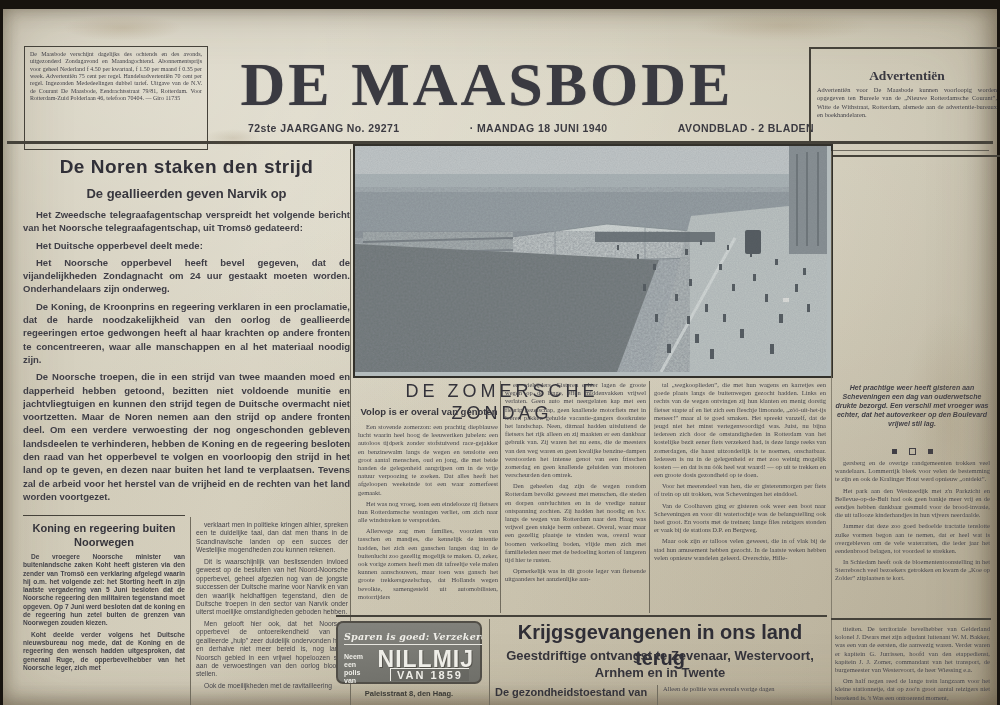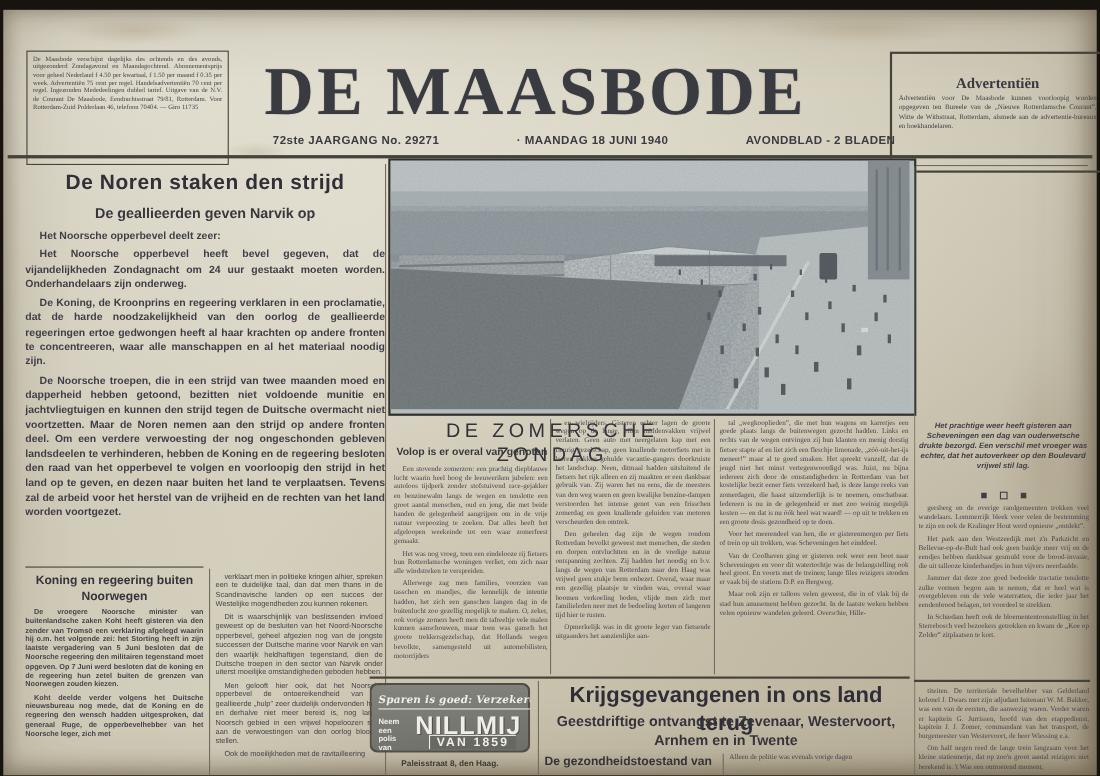--- a/index.html
+++ b/index.html
@@ -115,21 +115,22 @@
     <h3>Advertentiën</h3>
     <p>Advertentiën voor De Maasbode kunnen voorloopig worden opgegeven ten Bureele van de „Nieuwe Rotterdamsche Courant”, Witte de Withstraat, Rotterdam, alsmede aan de advertentie-bureaux en boekhandelaren.</p>
   </div>
 
   <div class="hr" style="left:4px;top:132px;width:986px;height:3px"></div>
   <div class="hr" style="left:824px;top:141px;width:162px;height:1px;opacity:.7"></div>
 
   <div class="abs" id="leadhead">De Noren staken den strijd</div>
   <div class="abs" id="leadsub">De geallieerden geven Narvik op</div>
   <div class="abs" id="leadbody">
-    <p>Het Noorsche opperbevel deelt zeer:</p>
+    <p>Het Zweedsche telegraafagentschap verspreidt het volgende bericht van het Noorsche telegraafagentschap, uit Tromsö gedateerd:</p>
+    <p>Het Duitsche opperbevel deelt mede:</p>
     <p>Het Noorsche opperbevel heeft bevel gegeven, dat de vijandelijkheden Zondagnacht om 24 uur gestaakt moeten worden. Onderhandelaars zijn onderweg.</p>
     <p>De Koning, de Kroonprins en regeering verklaren in een proclamatie, dat de harde noodzakelijkheid van den oorlog de geallieerde regeeringen ertoe gedwongen heeft al haar krachten op andere fronten te concentreeren, waar alle manschappen en al het materiaal noodig zijn.</p>
     <p>De Noorsche troepen, die in een strijd van twee maanden moed en dapperheid hebben getoond, bezitten niet voldoende munitie en jachtvliegtuigen en kunnen den strijd tegen de Duitsche overmacht niet voortzetten. Maar de Noren nemen aan den strijd op andere fronten deel.  Om een verdere verwoesting der nog ongeschonden gebleven landsdeelen te verhinderen, hebben de Koning en de regeering besloten den raad van het opperbevel te volgen en voorloopig den strijd in het land op te geven, en dezen naar buiten het land te verplaatsen. Tevens zal de arbeid voor het herstel van de vrijheid en de rechten van het land worden voortgezet.</p>
   </div>
 
   <div class="hr" style="left:20px;top:506px;width:162px;height:1px"></div>
   <div class="abs" id="koninghead">Koning en regeering buiten Noorwegen</div>
   <div class="abs" id="koningc1">
     <p>De vroegere Noorsche minister van buitenlandsche zaken Koht heeft gisteren via den zender van Tromsö een verklaring afgelegd waarin hij o.m. het volgende zei: het Storting heeft in zijn laatste vergadering van 5 Juni besloten dat de Noorsche regeering den militairen tegenstand moet opgeven. Op 7 Juni werd besloten dat de koning en de regeering hun zetel buiten de grenzen van Noorwegen zouden kiezen.</p>
     <p>Koht deelde verder volgens het Duitsche nieuwsbureau nog mede, dat de Koning en de regeering den wensch hadden uitgesproken, dat generaal Ruge, de opperbevelhebber van het Noorsche leger, zich met</p>

